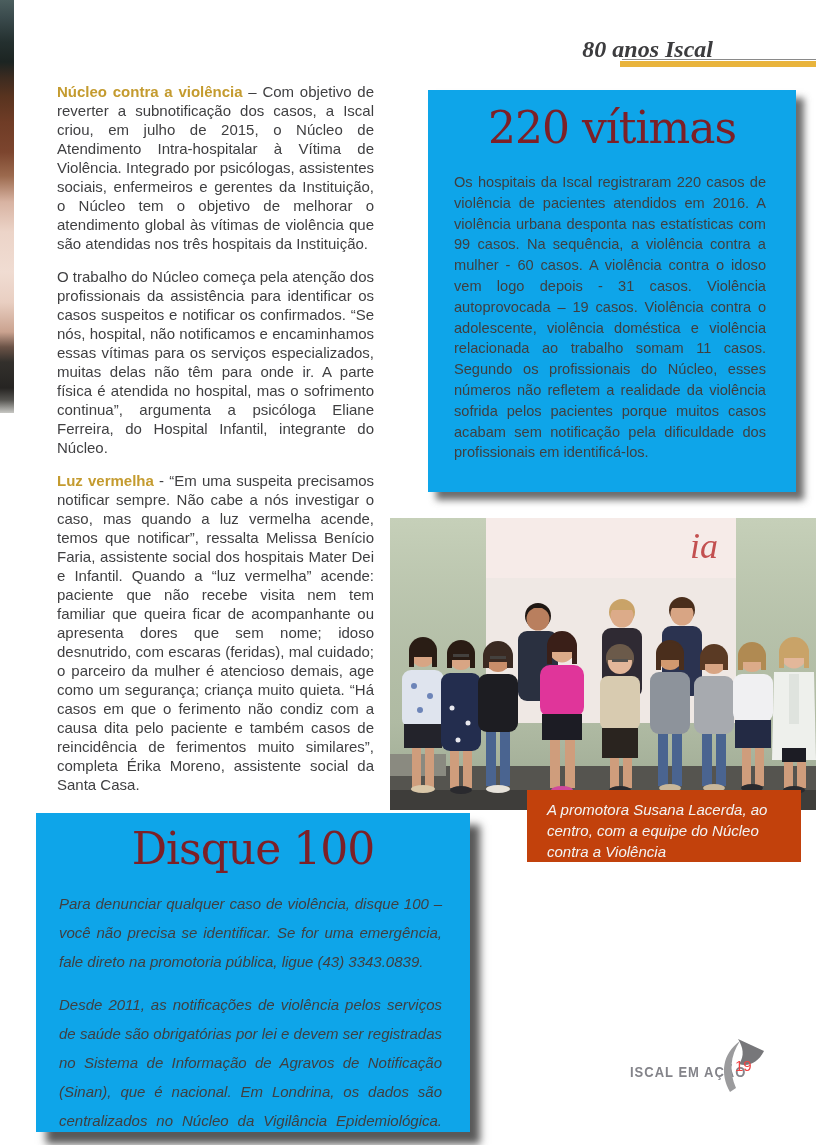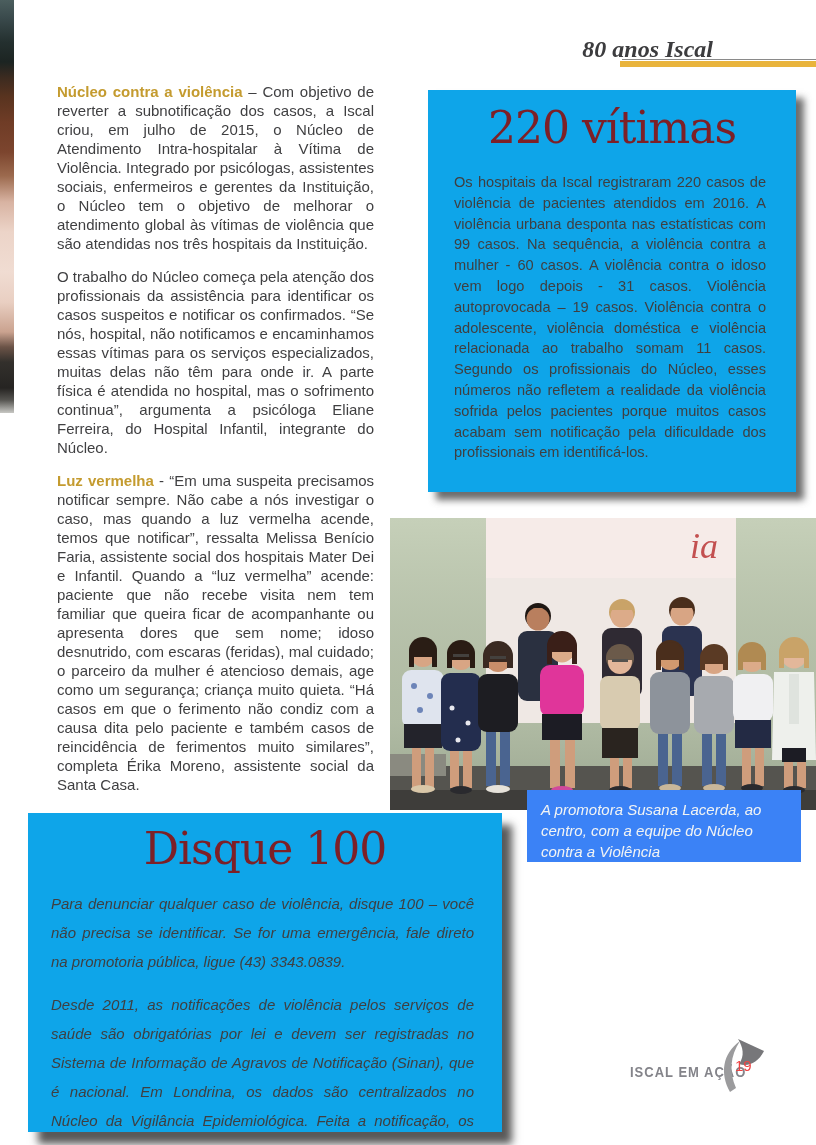--- a/index.html
+++ b/index.html
@@ -26,33 +26,33 @@
   .article p{margin:0 16px 14px 0;}
   .gold-head{color:#c49b2f;font-weight:bold;}
 
   
   .callout{background:#0ea5e9;box-shadow:8px 8px 7px rgba(72,72,72,0.8);}
   .box220{position:absolute;left:428px;top:90px;width:368px;min-height:402px;padding-bottom:14px;box-sizing:border-box;}
   .box-title{font-family:"DejaVu Serif","Liberation Serif",serif;color:#7d2027;
     text-align:center;font-size:44px;line-height:1;margin:16px 0 22px 0;font-weight:normal;letter-spacing:-1px;}
   .box220 .box-body{padding:0 30px 0 26px;font-size:14.6px;line-height:20.8px;text-align:justify;}
 
-  .boxDisque{position:absolute;left:28px;top:813px;width:474px;height:319px;box-sizing:border-box;
+  .boxDisque{position:absolute;left:36px;top:813px;width:434px;height:319px;box-sizing:border-box;
     box-shadow:10px 12px 8px rgba(60,60,60,0.85);overflow:hidden;}
   .boxDisque .box-title{margin:14px 0 18px 0;}
   .boxDisque .box-body{padding:0 28px 0 23px;font-size:15px;line-height:29px;text-align:justify;font-style:italic;}
   .boxDisque .box-body p{margin:0 0 14px 0;}
 
   
   .photo{position:absolute;left:390px;top:518px;width:426px;height:292px;overflow:hidden;z-index:1;}
   .photo svg{display:block;}
 
   
-  .caption{position:absolute;left:527px;top:790px;width:274px;height:72px;background:#3b82f6;
-    color:#f2f4f4;font-style:italic;font-size:15px;line-height:21px;padding:9px 14px;
+  .caption{position:absolute;left:527px;top:790px;width:274px;height:72px;background:#c2410c;
+    color:#f2f4f4;font-style:italic;font-size:15px;line-height:21px;padding:9px 20px;
     box-sizing:border-box;z-index:2;}
 
   
   .footer-logo-text{position:absolute;left:630px;top:1063px;font-size:13px;color:#84848a;
     letter-spacing:1px;font-weight:bold;transform:scaleY(1.15);transform-origin:top left;}
   .footer-swoosh{position:absolute;left:718px;top:1038px;width:48px;height:54px;}
   .page-number{position:absolute;left:735px;top:1057px;font-size:15px;color:#ef4444;
     font-family:"Liberation Sans",sans-serif;z-index:3;}
 </style>
 </head>

